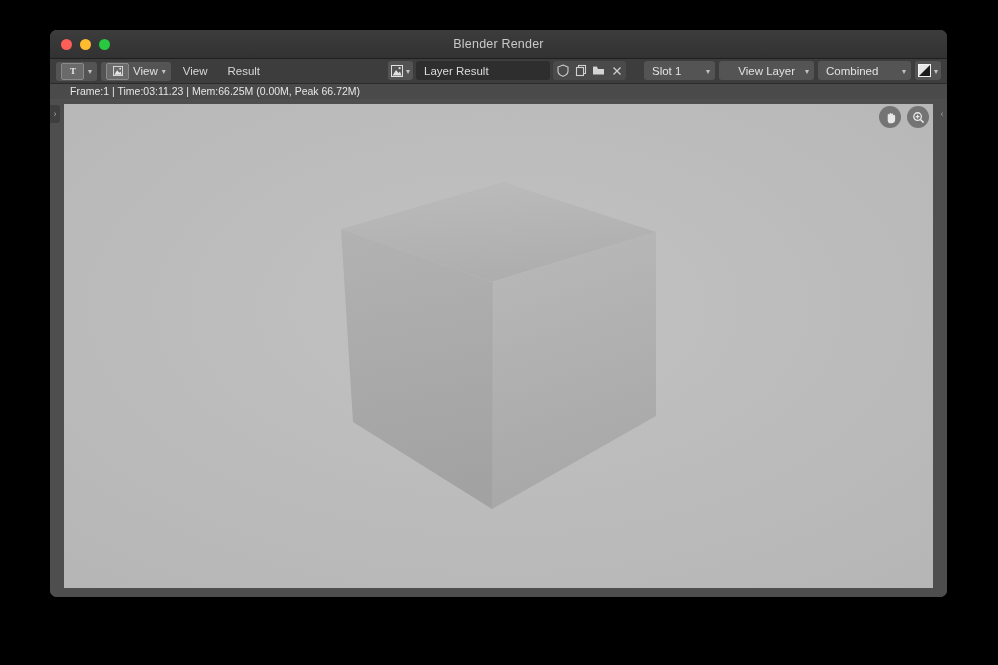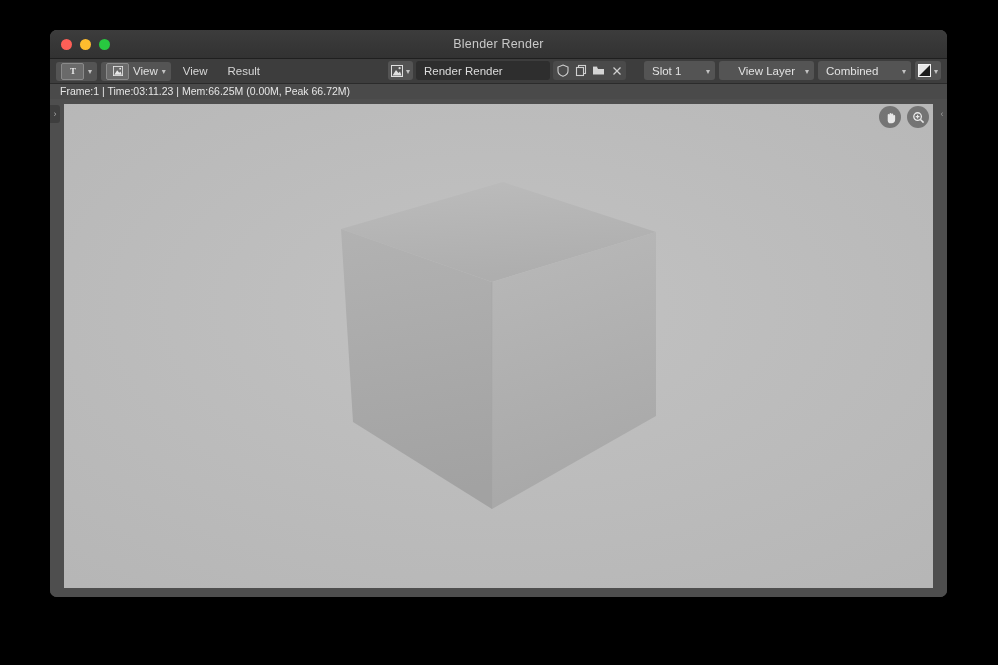--- a/index.html
+++ b/index.html
@@ -168,21 +168,21 @@
     gap: 10px;
   }
 
   
   .infobar {
     height: 15px;
     background: #4a4a4a;
     color: #e6e6e6;
     font-size: 10.5px;
     line-height: 15px;
-    padding-left: 10px;
+    padding-left: 20px;
     white-space: nowrap;
     overflow: hidden;
   }
 
   
   .editor {
     position: relative;
     height: 499px;
     background: #4e4e4e;
   }
@@ -283,21 +283,21 @@
       <div class="tb-mid">
         <div class="iconbox">
           <svg width="12" height="12" viewBox="0 0 12 12" aria-hidden="true">
             <rect x="0.5" y="0.5" width="11" height="11" fill="none" stroke="#e0e0e0" stroke-width="1"></rect>
             <polygon points="1.5,10.5 5,5 7.5,8 9,6.5 10.5,10.5" fill="#e0e0e0"></polygon>
             <circle cx="8.6" cy="3.2" r="1.1" fill="#e0e0e0"></circle>
           </svg>
           <span class="chev" style="margin-left:3px;">▾</span>
         </div>
 
-        <div class="field">Render Render</div>
+        <div class="field">Layer Result</div>
 
         <div class="icon-strip">
           <span class="ibtn">
             <svg width="12" height="13" viewBox="0 0 12 13" aria-hidden="true">
               <path d="M6 1 L11 3 V7 C11 10 8.5 11.5 6 12.3 C3.5 11.5 1 10 1 7 V3 Z" fill="none" stroke="#cfcfcf" stroke-width="1.1"></path>
             </svg>
           </span>
           <span class="ibtn">
             <svg width="12" height="13" viewBox="0 0 12 13" aria-hidden="true">
               <rect x="3.5" y="1.5" width="7" height="8" fill="none" stroke="#cfcfcf" stroke-width="1.1"></rect>

